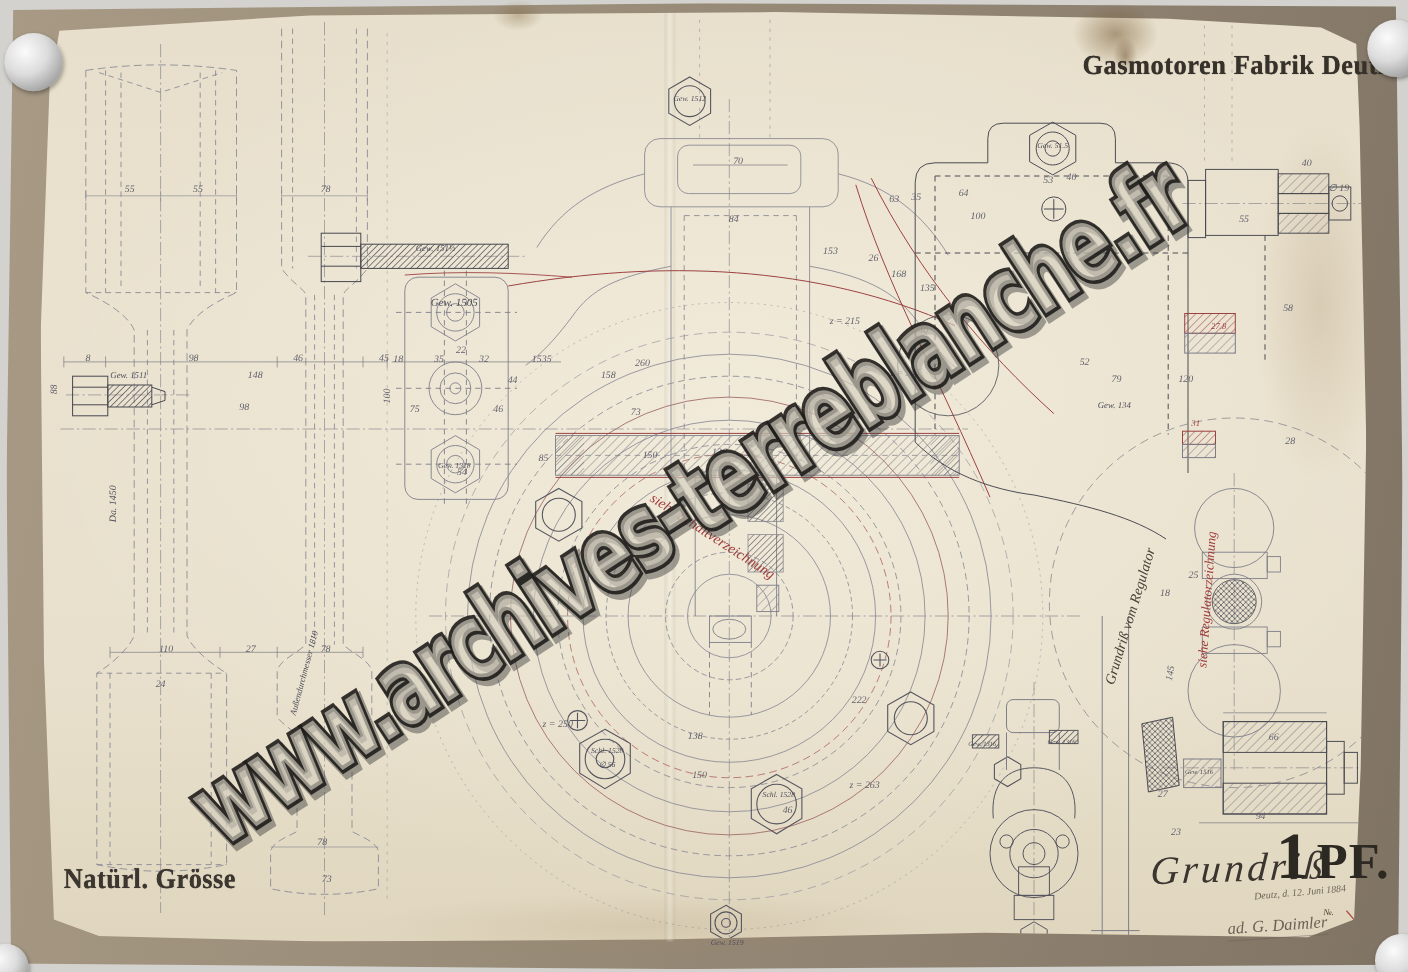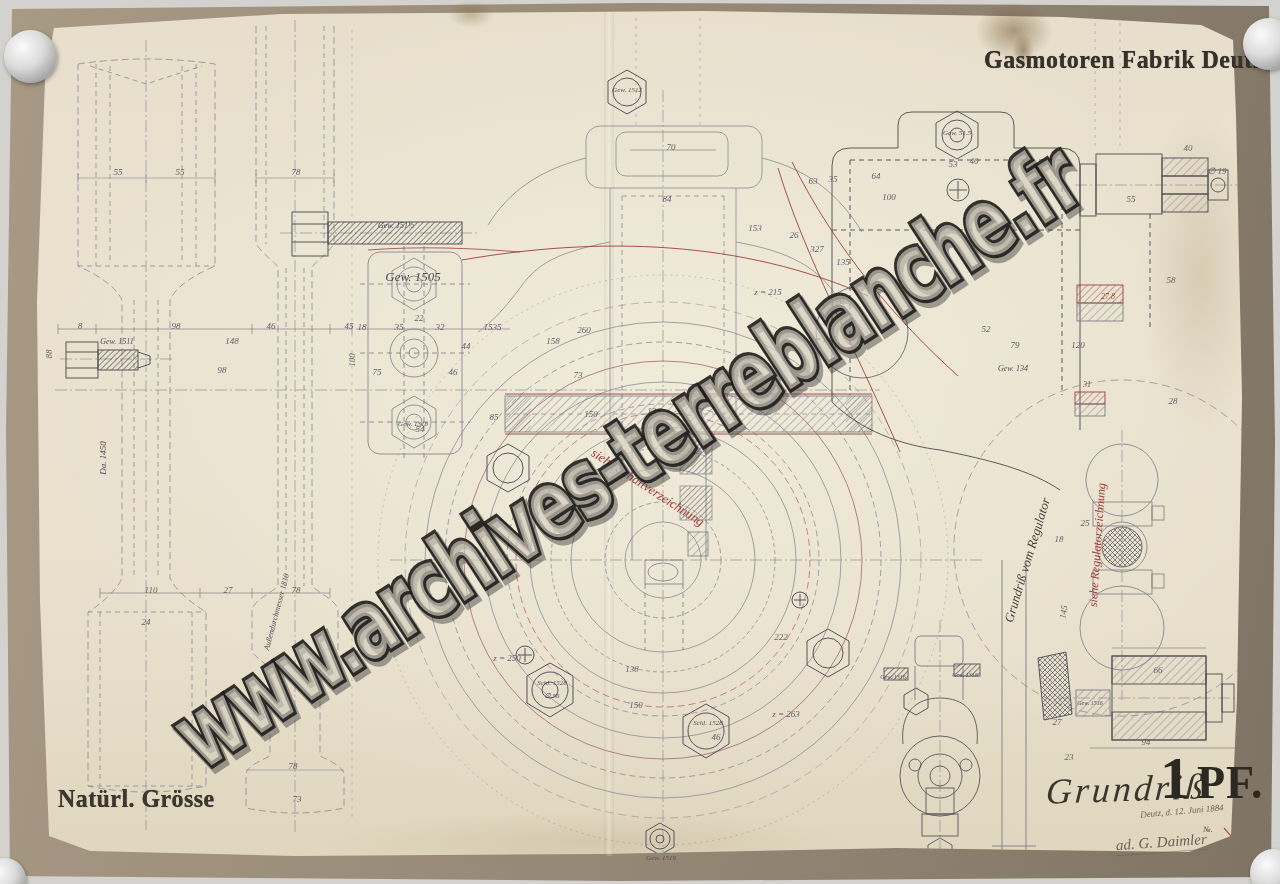--- a/index.html
+++ b/index.html
@@ -306,40 +306,40 @@
       <span class="ann dim" style="left: 151px; top: 590px; transform: translate(-50%, -50%);">110</span>
       <span class="ann dim" style="left: 228px; top: 590px; transform: translate(-50%, -50%);">27</span>
       <span class="ann dim" style="left: 296px; top: 590px; transform: translate(-50%, -50%);">78</span>
       <span class="ann dim" style="left: 146px; top: 622px; transform: translate(-50%, -50%);">24</span>
       <span class="ann dim" style="left: 293px; top: 766px; transform: translate(-50%, -50%);">78</span>
       <span class="ann dim" style="left: 297px; top: 799px; transform: translate(-50%, -50%);">73</span>
       <span class="ann script" style="left: 103px; top: 458px; font-size: 9px; transform: translate(-50%, -50%) rotate(-90deg);">Da. 1450</span>
       <span class="ann script" style="left: 277px; top: 612px; font-size: 8px; transform: translate(-50%, -50%) rotate(-75deg);">Außendurchmesser 1810</span>
       <span class="ann script" style="left: 117px; top: 342px; transform: translate(-50%, -50%);">Gew. 1511</span>
       <span class="ann script" style="left: 396px; top: 226px; transform: translate(-50%, -50%);">Gew. 151½</span>
-      <span class="ann script" style="left: 413px; top: 276px; font-size: 13px; transform: translate(-50%, -50%);">Gew. 1505</span>
+      <span class="ann script" style="left: 413px; top: 276px; font-size: 10px; transform: translate(-50%, -50%);">Gew. 1505</span>
       <span class="ann script" style="left: 413px; top: 424px; font-size: 7px; transform: translate(-50%, -50%);">Gew. 1318</span>
       <span class="ann script" style="left: 627px; top: 90px; font-size: 7px; transform: translate(-50%, -50%);">Gew. 1512</span>
       <span class="ann dim" style="left: 362px; top: 327px; transform: translate(-50%, -50%);">18</span>
       <span class="ann dim" style="left: 399px; top: 327px; transform: translate(-50%, -50%);">35</span>
       <span class="ann dim" style="left: 419px; top: 318px; transform: translate(-50%, -50%);">22</span>
       <span class="ann dim" style="left: 440px; top: 327px; transform: translate(-50%, -50%);">32</span>
       <span class="ann dim" style="left: 468px; top: 327px; transform: translate(-50%, -50%); margin-left: 20px;">15</span>
       <span class="ann dim" style="left: 497px; top: 327px; transform: translate(-50%, -50%);">35</span>
       <span class="ann dim" style="left: 466px; top: 346px; transform: translate(-50%, -50%);">44</span>
       <span class="ann dim" style="left: 453px; top: 372px; transform: translate(-50%, -50%);">46</span>
       <span class="ann dim" style="left: 377px; top: 372px; transform: translate(-50%, -50%);">75</span>
       <span class="ann dim" style="left: 420px; top: 384px; transform: translate(-50%, -50%); margin-top: 45px;">54</span>
       <span class="ann dim" style="left: 494px; top: 417px; transform: translate(-50%, -50%);">85</span>
       <span class="ann dim" style="left: 352px; top: 360px; transform: translate(-50%, -50%) rotate(-90deg);">100</span>
       <span class="ann dim" style="left: 671px; top: 147px; transform: translate(-50%, -50%);">70</span>
       <span class="ann dim" style="left: 667px; top: 199px; transform: translate(-50%, -50%);">84</span>
       <span class="ann dim" style="left: 755px; top: 196px; transform: translate(-50%, -50%); margin-top: 32px;">153</span>
       <span class="ann dim" style="left: 794px; top: 235px; transform: translate(-50%, -50%);">26</span>
-      <span class="ann dim" style="left: 817px; top: 249px; transform: translate(-50%, -50%);">327</span>
+      <span class="ann dim" style="left: 817px; top: 249px; transform: translate(-50%, -50%);">168</span>
       <span class="ann dim" style="left: 813px; top: 181px; transform: translate(-50%, -50%);">63</span>
       <span class="ann dim" style="left: 833px; top: 179px; transform: translate(-50%, -50%);">35</span>
       <span class="ann dim" style="left: 843px; top: 262px; transform: translate(-50%, -50%);">135</span>
       <span class="ann dim" style="left: 768px; top: 292px; transform: translate(-50%, -50%);">z = 215</span>
       <span class="ann dim" style="left: 837px; top: 300px; transform: translate(-50%, -50%);">240</span>
       <span class="ann dim" style="left: 823px; top: 339px; transform: translate(-50%, -50%);">z = 245</span>
       <span class="ann dim" style="left: 553px; top: 341px; transform: translate(-50%, -50%);">158</span>
       <span class="ann dim" style="left: 584px; top: 330px; transform: translate(-50%, -50%);">260</span>
       <span class="ann dim" style="left: 578px; top: 375px; transform: translate(-50%, -50%);">73</span>
       <span class="ann dim" style="left: 591px; top: 414px; transform: translate(-50%, -50%);">150</span>

